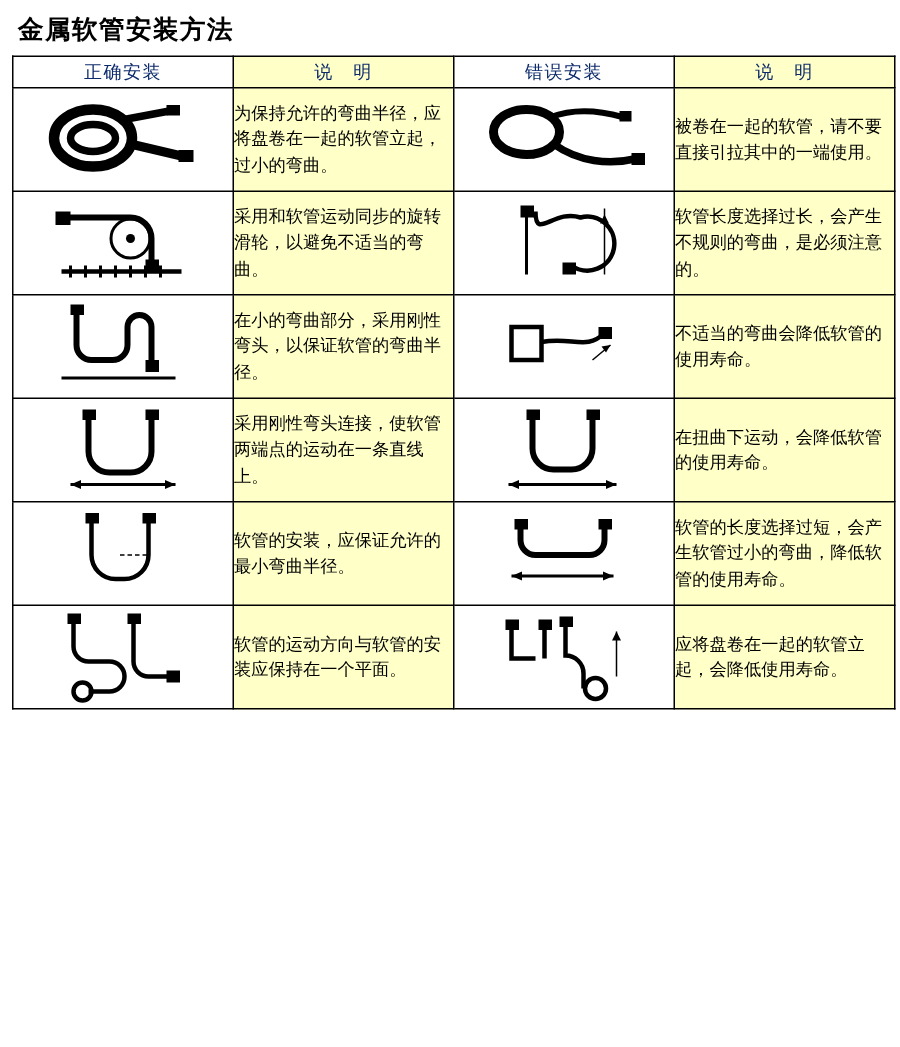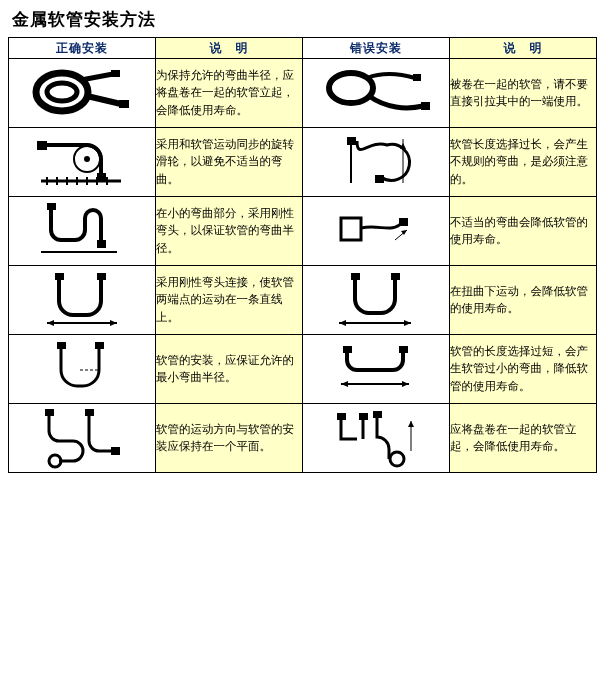--- a/index.html
+++ b/index.html
@@ -36,21 +36,21 @@
   }
   table.main td, table.main th {
     border: 1px solid #000;
     padding: 0;
     vertical-align: middle;
   }
   thead th {
     height: 20px;
     background: #d9e8f7;
     font-size: 12px;
-    font-weight: bold;
+    font-weight: normal;
     color: #0b2a6b;
     text-align: center;
     letter-spacing: 1px;
   }
   .col-img { width: 146px; background: #ffffff; }
   .col-txt { width: 146px; background: #ffffc8; }
   td.desc {
     font-size: 11.5px;
     line-height: 1.5;
     padding: 5px 7px;
@@ -88,21 +88,21 @@
         <td class="img">
           <svg width="130" height="62" viewBox="0 0 130 62">
             <ellipse cx="45" cy="30" rx="26" ry="19" fill="none" stroke="#000" stroke-width="7"></ellipse>
             <ellipse cx="45" cy="30" rx="15" ry="9" fill="none" stroke="#000" stroke-width="5"></ellipse>
             <path d="M70 34 L104 42" stroke="#000" stroke-width="6" fill="none"></path>
             <rect x="102" y="38" width="10" height="8" fill="#000"></rect>
             <path d="M64 18 L96 12" stroke="#000" stroke-width="5" fill="none"></path>
             <rect x="94" y="8" width="9" height="7" fill="#000"></rect>
           </svg>
         </td>
-        <td class="desc">为保持允许的弯曲半径，应将盘卷在一起的软管立起，会降低使用寿命。</td>
+        <td class="desc">为保持允许的弯曲半径，应将盘卷在一起的软管立起，过小的弯曲。</td>
         <td class="img">
           <svg width="130" height="62" viewBox="0 0 130 62">
             <ellipse cx="40" cy="26" rx="22" ry="15" fill="none" stroke="#000" stroke-width="6"></ellipse>
             <path d="M58 34 C75 46, 95 48, 112 44" stroke="#000" stroke-width="5" fill="none"></path>
             <rect x="110" y="40" width="9" height="8" fill="#000"></rect>
             <path d="M56 16 C72 10, 90 12, 104 16" stroke="#000" stroke-width="4" fill="none"></path>
             <rect x="102" y="12" width="8" height="7" fill="#000"></rect>
           </svg>
         </td>
         <td class="desc">被卷在一起的软管，请不要直接引拉其中的一端使用。</td>

